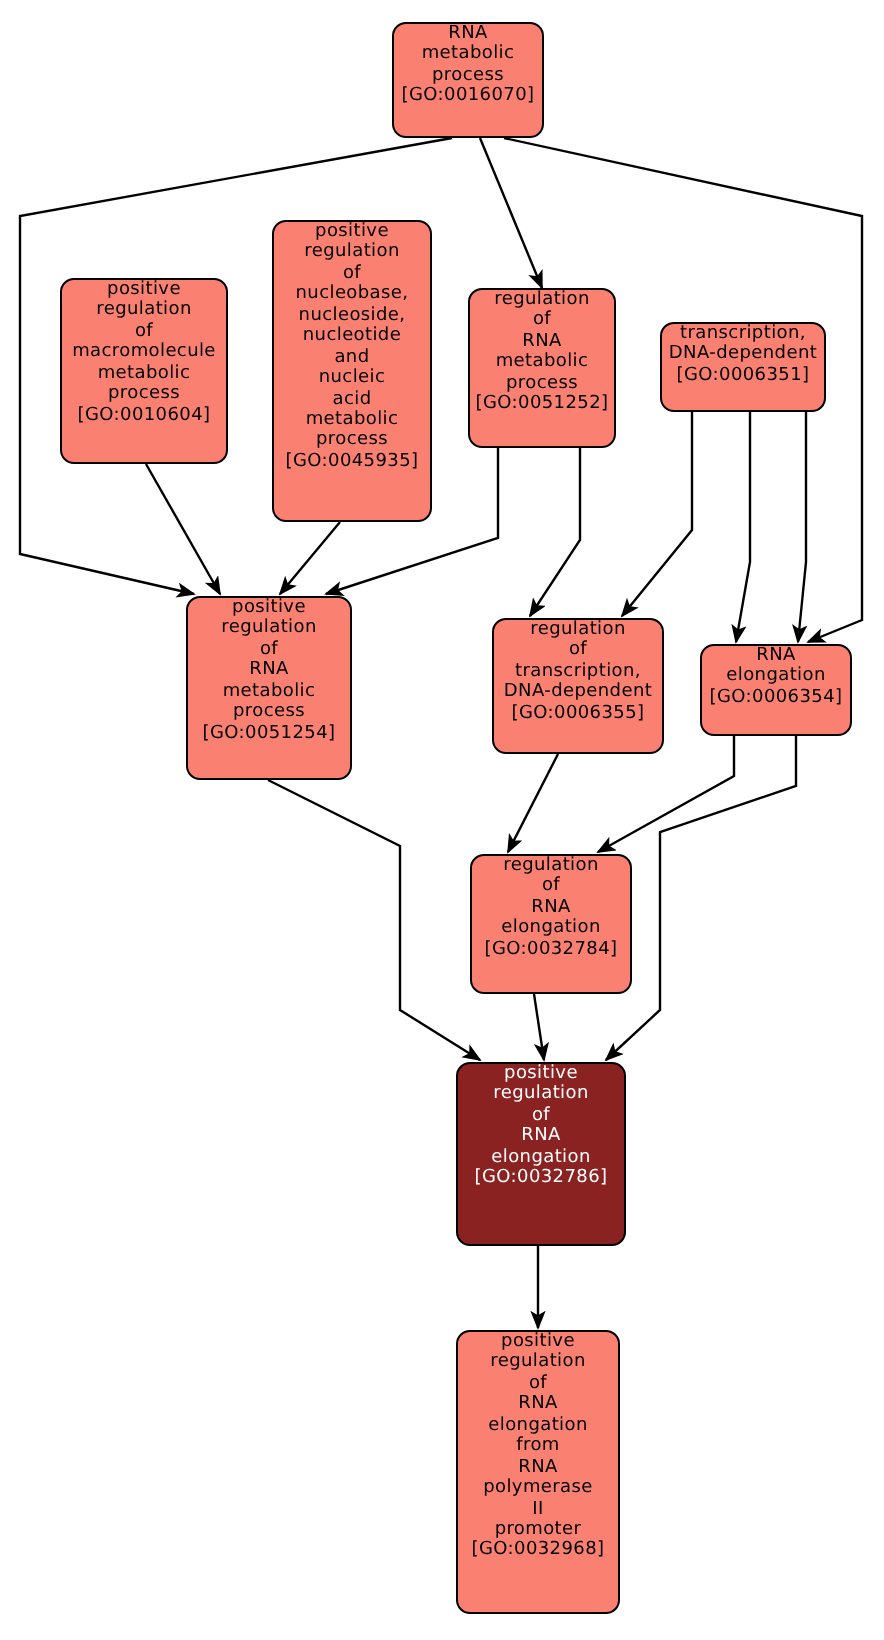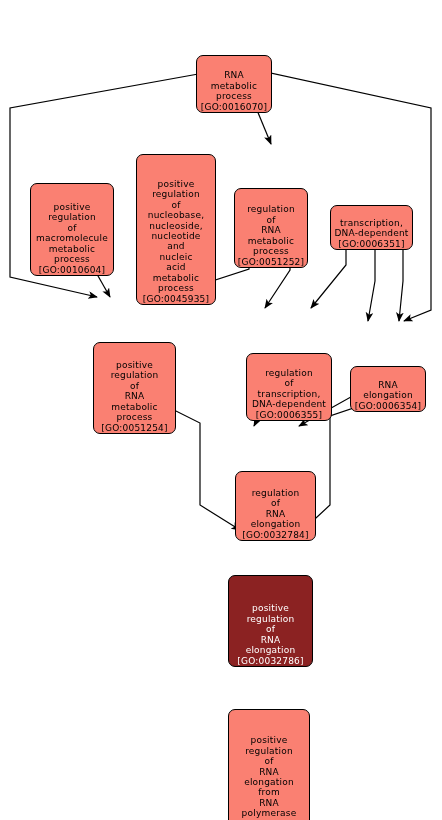--- a/index.html
+++ b/index.html
@@ -31,27 +31,26 @@
     pointer-events: none;
   }
   .node {
     position: absolute;
     box-sizing: border-box;
     border: 1px solid #000000;
     border-radius: 7px;
     background: #fa8072;
     color: #000000;
     display: flex;
-    align-items: flex-end;
+    align-items: flex-start;
     justify-content: center;
     text-align: center;
     line-height: 1.16;
     letter-spacing: 0.2px;
     overflow: hidden;
-    margin-top: 44px;
   }
   .node .label {
     display: block;
     white-space: pre-line;
     padding: 0 2px;
   }
   .node.highlight {
     background: #8b2222;
     color: #ffffff;
   }

